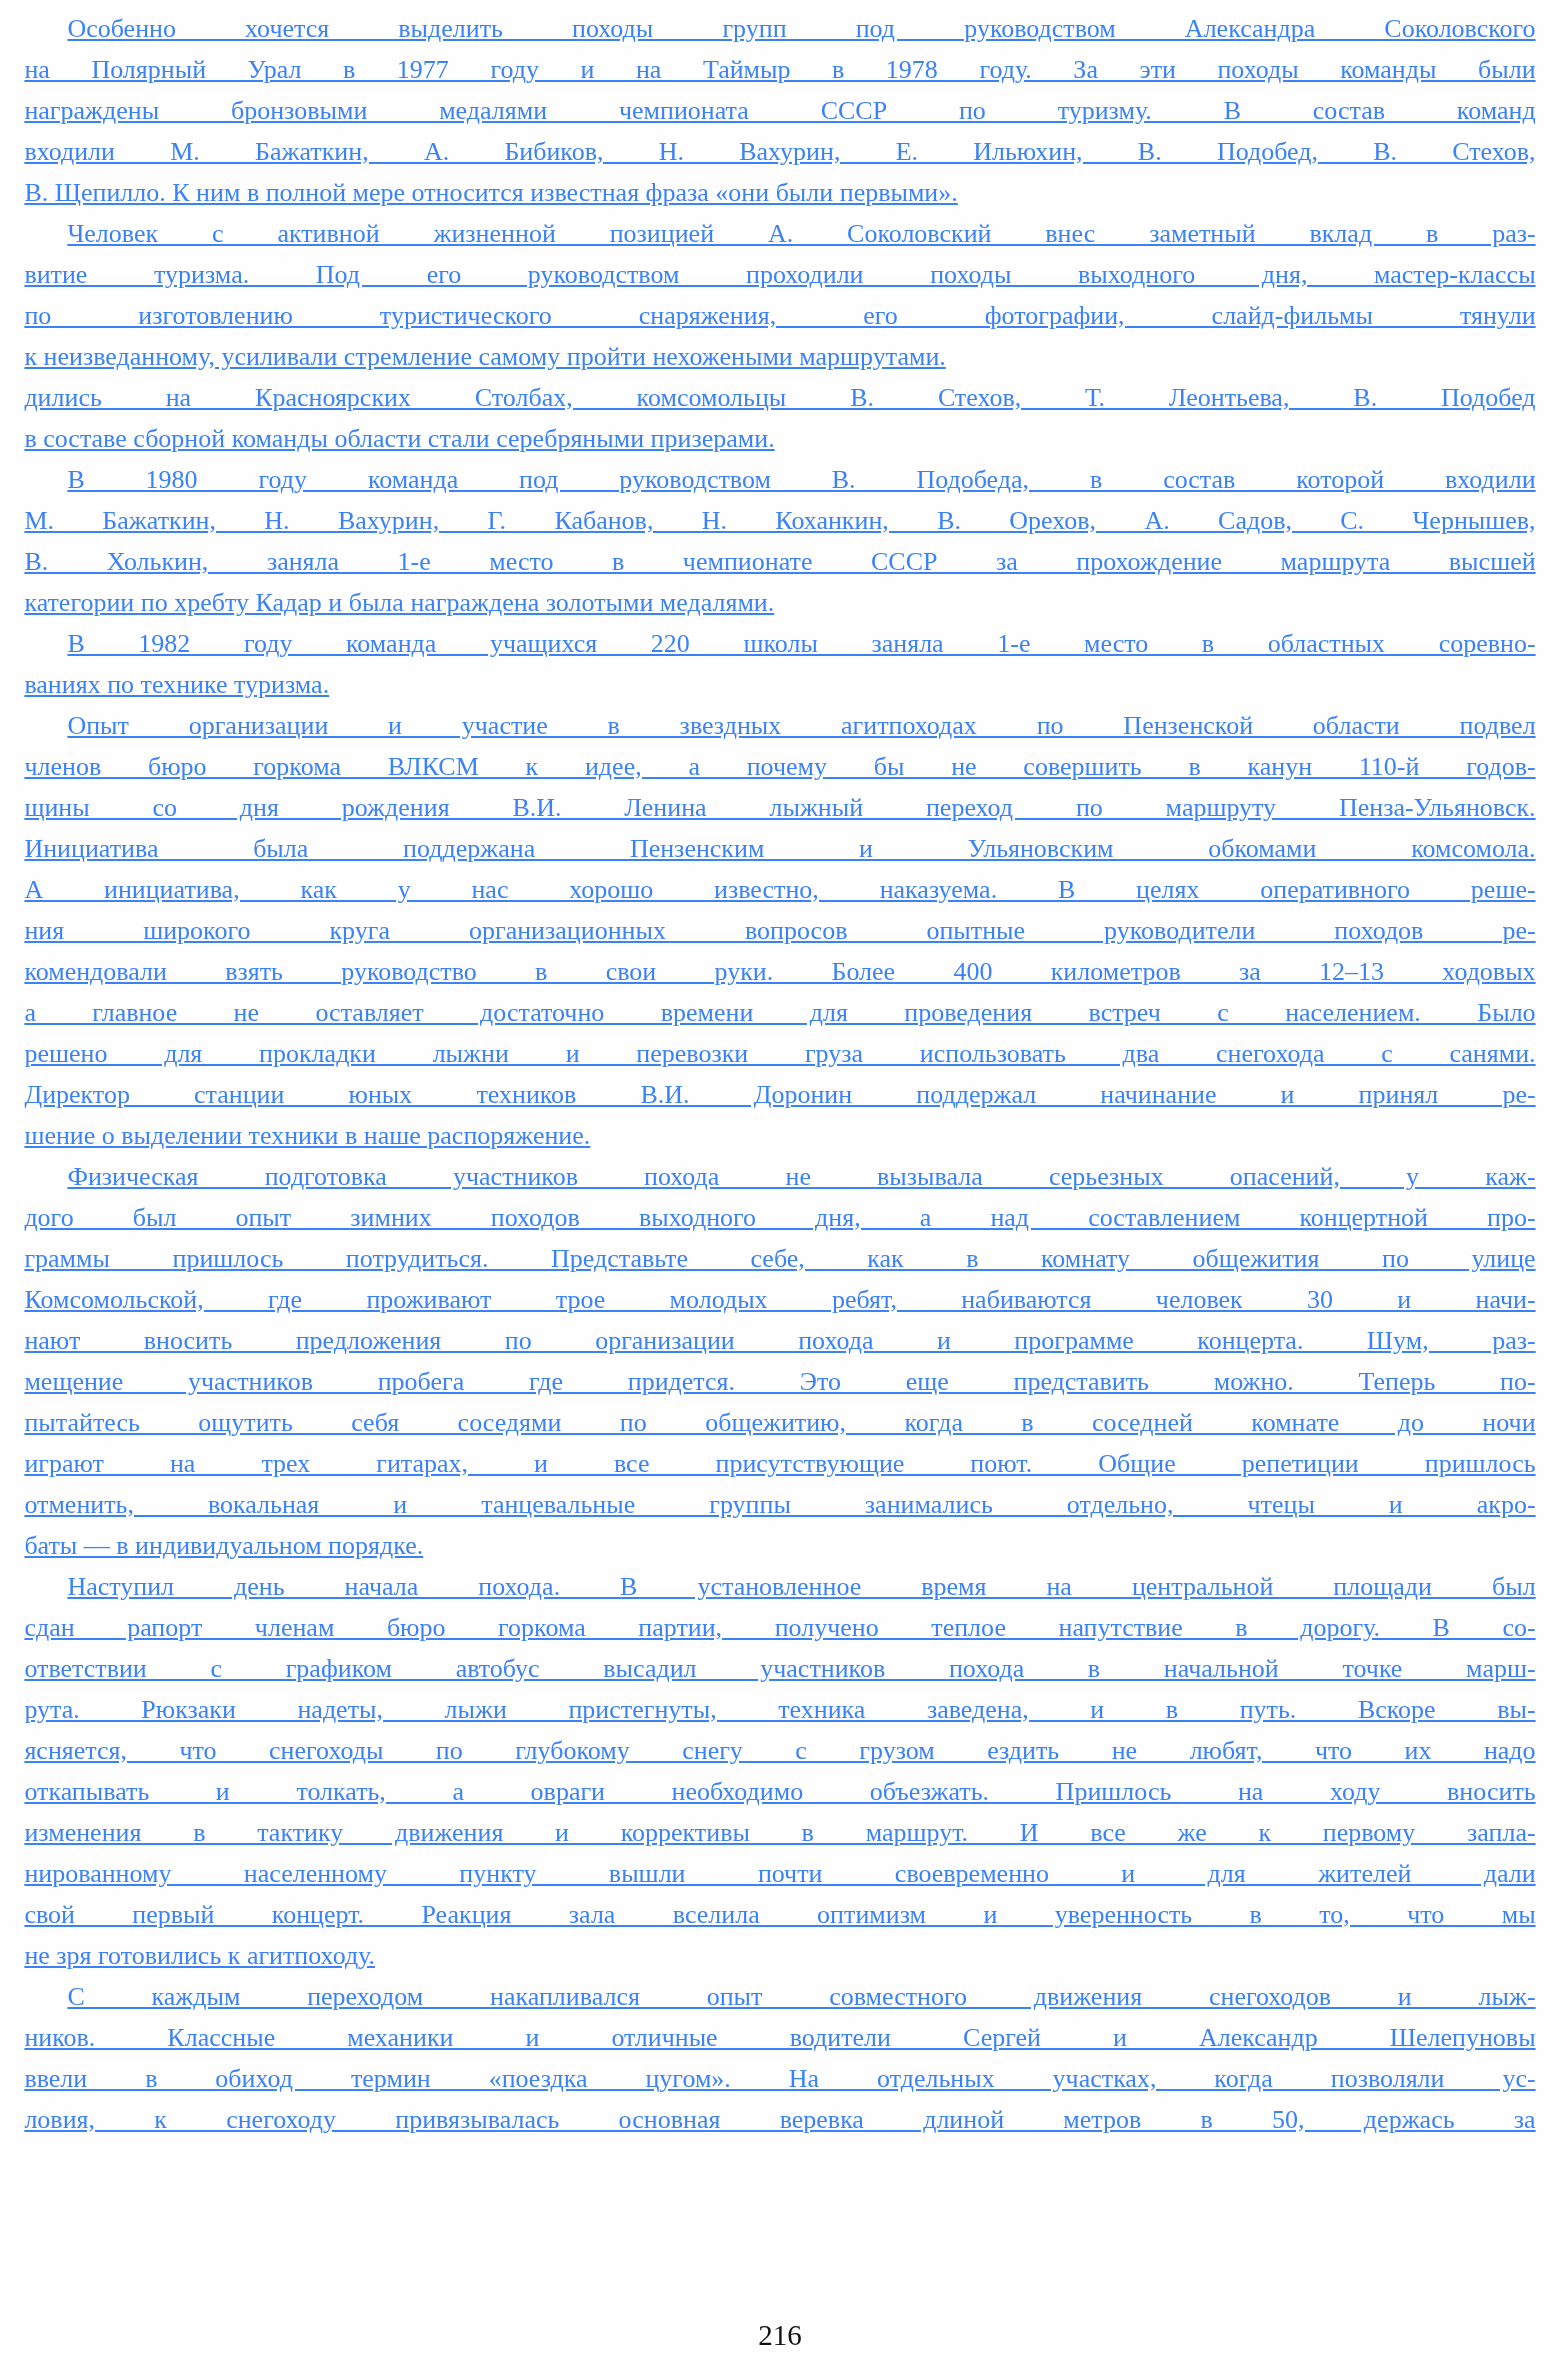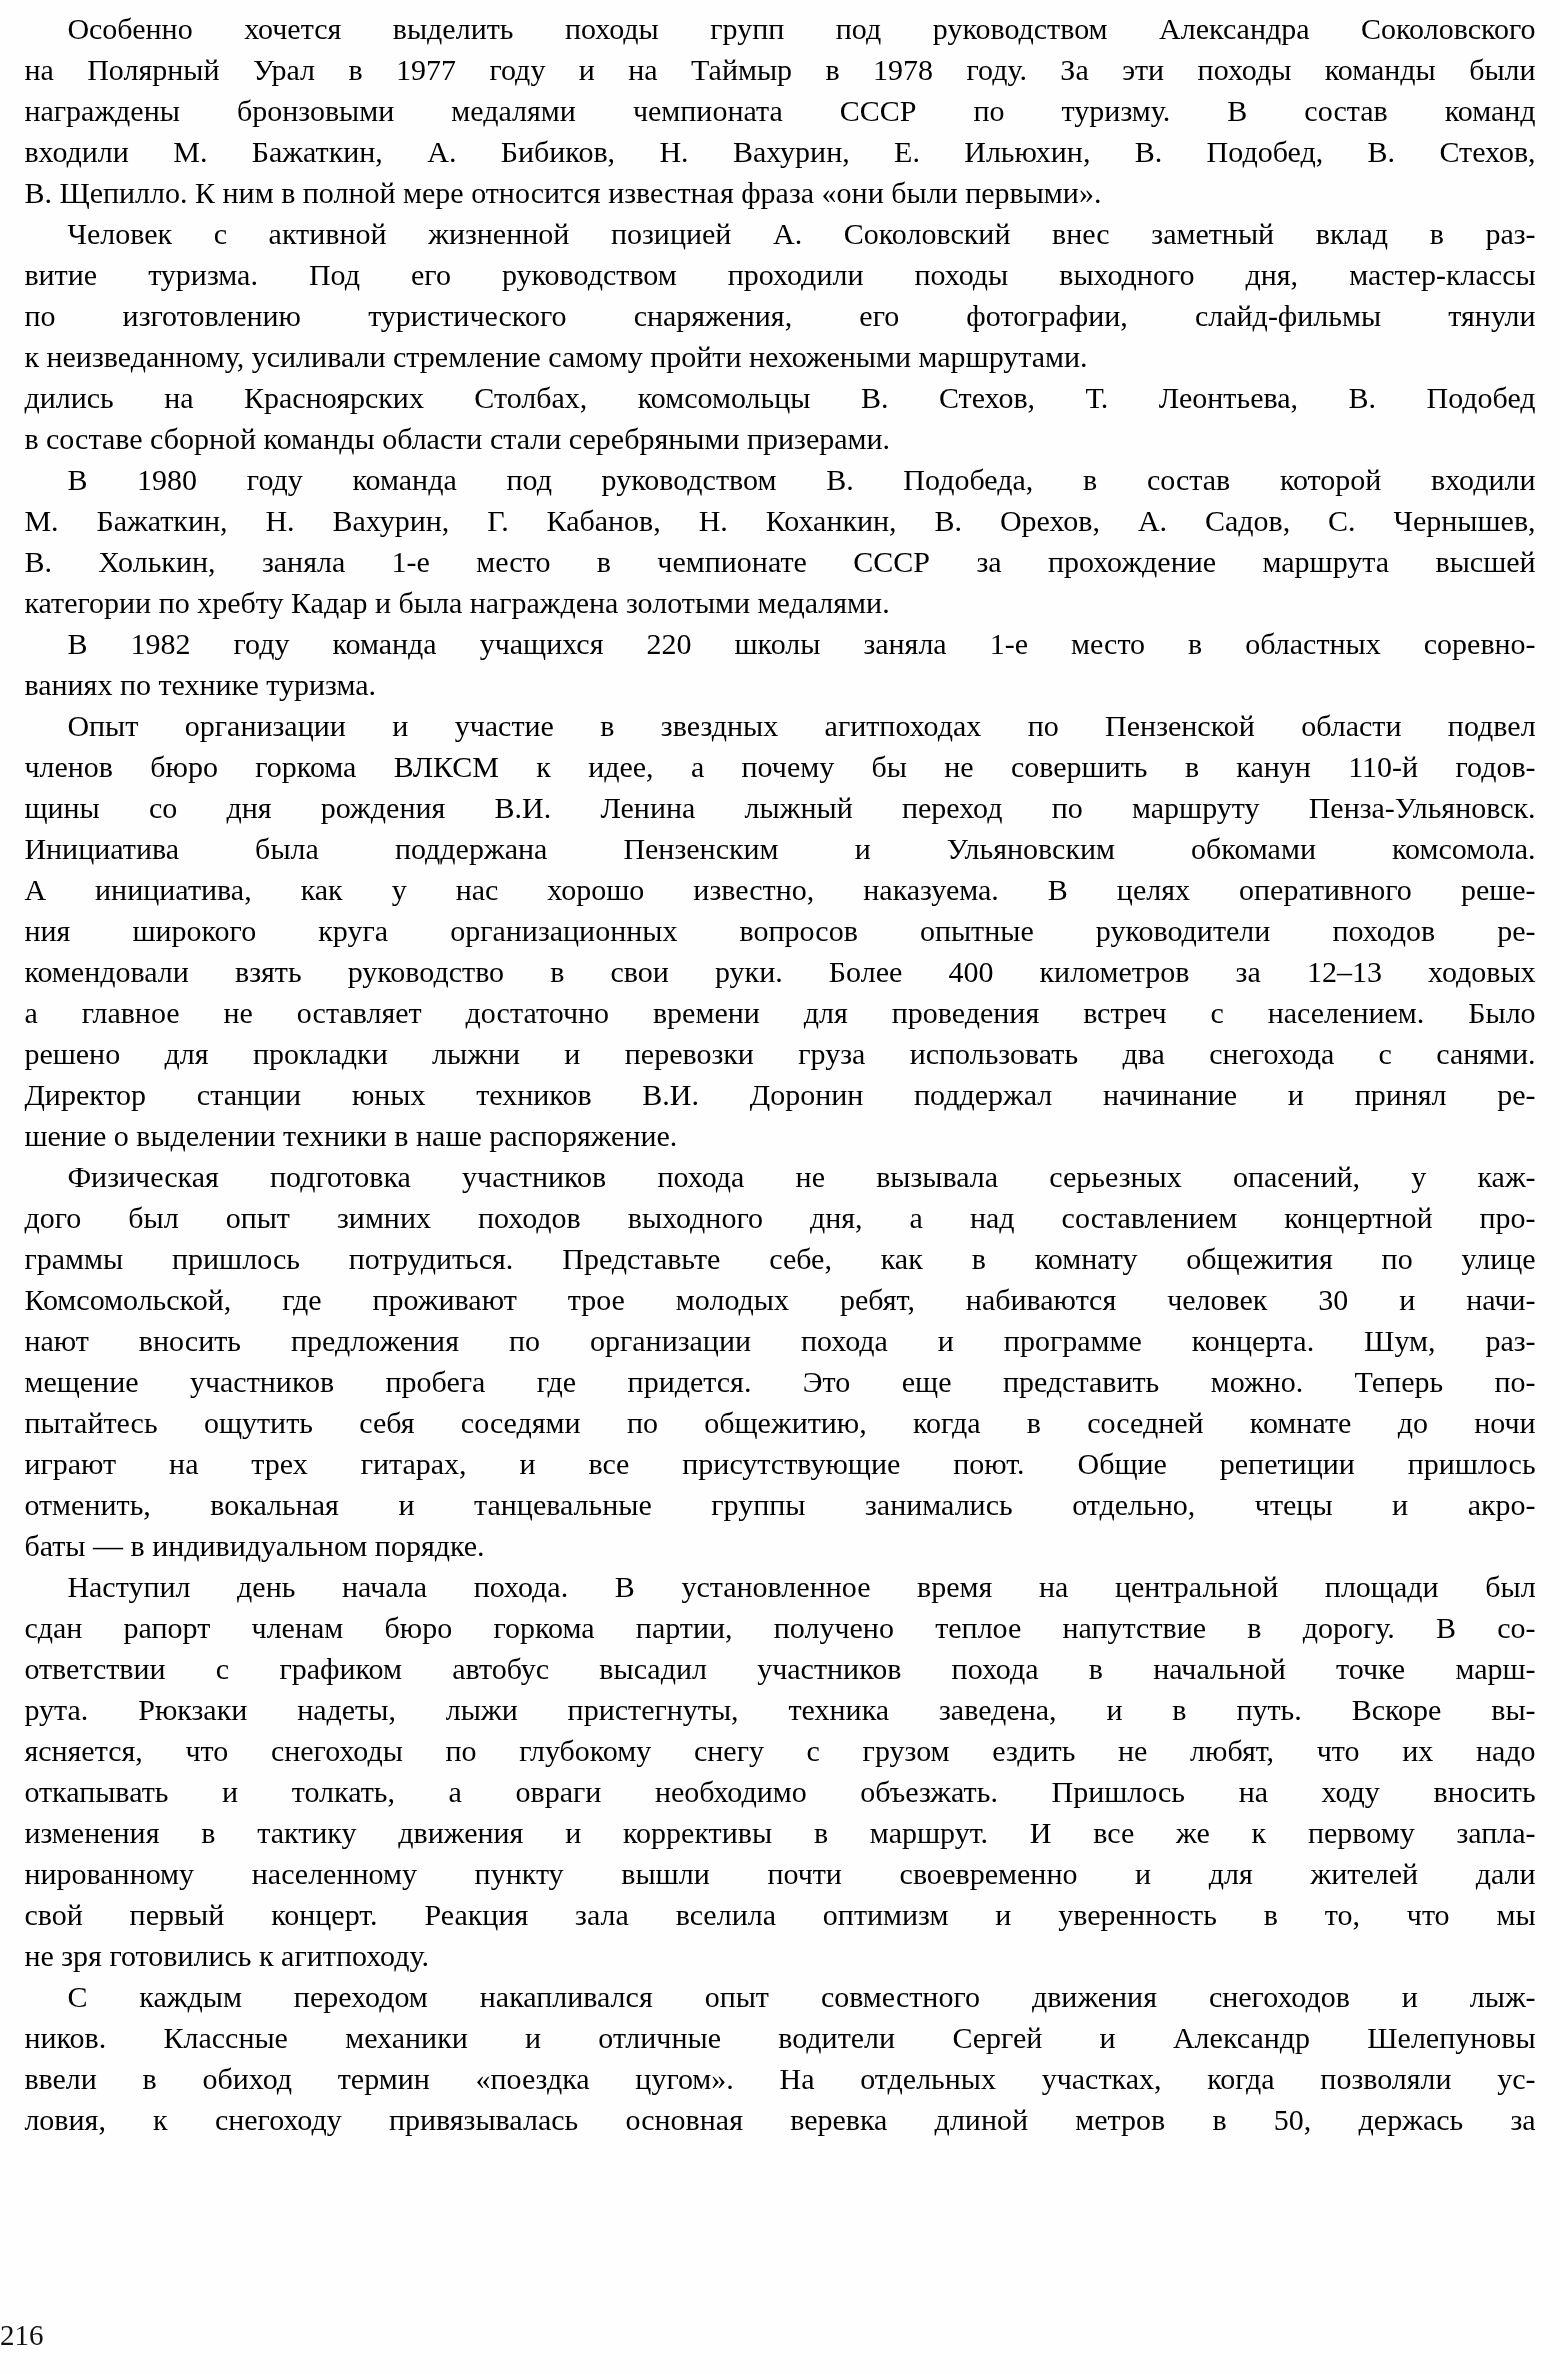--- a/index.html
+++ b/index.html
@@ -15,44 +15,45 @@
     background: #fefefe;
     color: #000;
     overflow: hidden;
   }
   .text-body {
     position: absolute;
     top: 7.8px;
     left: 24.4px;
     right: 24.4px;
     font-family: "Liberation Serif", "DejaVu Serif", serif;
-    font-size: 30px;
+    font-size: 26px;
     line-height: 41px;
-    color: #000000;
+    color: #3b82f6;
+    text-decoration: underline;
   }
   .paragraph {
     margin: 0;
     padding: 0;
   }
   .line {
     text-align: justify;
     text-align-last: justify;
   }
   .line.first {
     text-indent: 43px;
   }
   .line.last {
     text-align-last: left;
   }
   .page-number {
     position: absolute;
     left: 0;
     right: 0;
     top: 2319px;
-    text-align: left;
+    text-align: center;
     font-family: "Liberation Serif", "DejaVu Serif", serif;
     font-size: 29px;
     color: #111;
   }
 </style>
 </head>
 <body>
 
 <div class="page">
   <div class="text-body">

